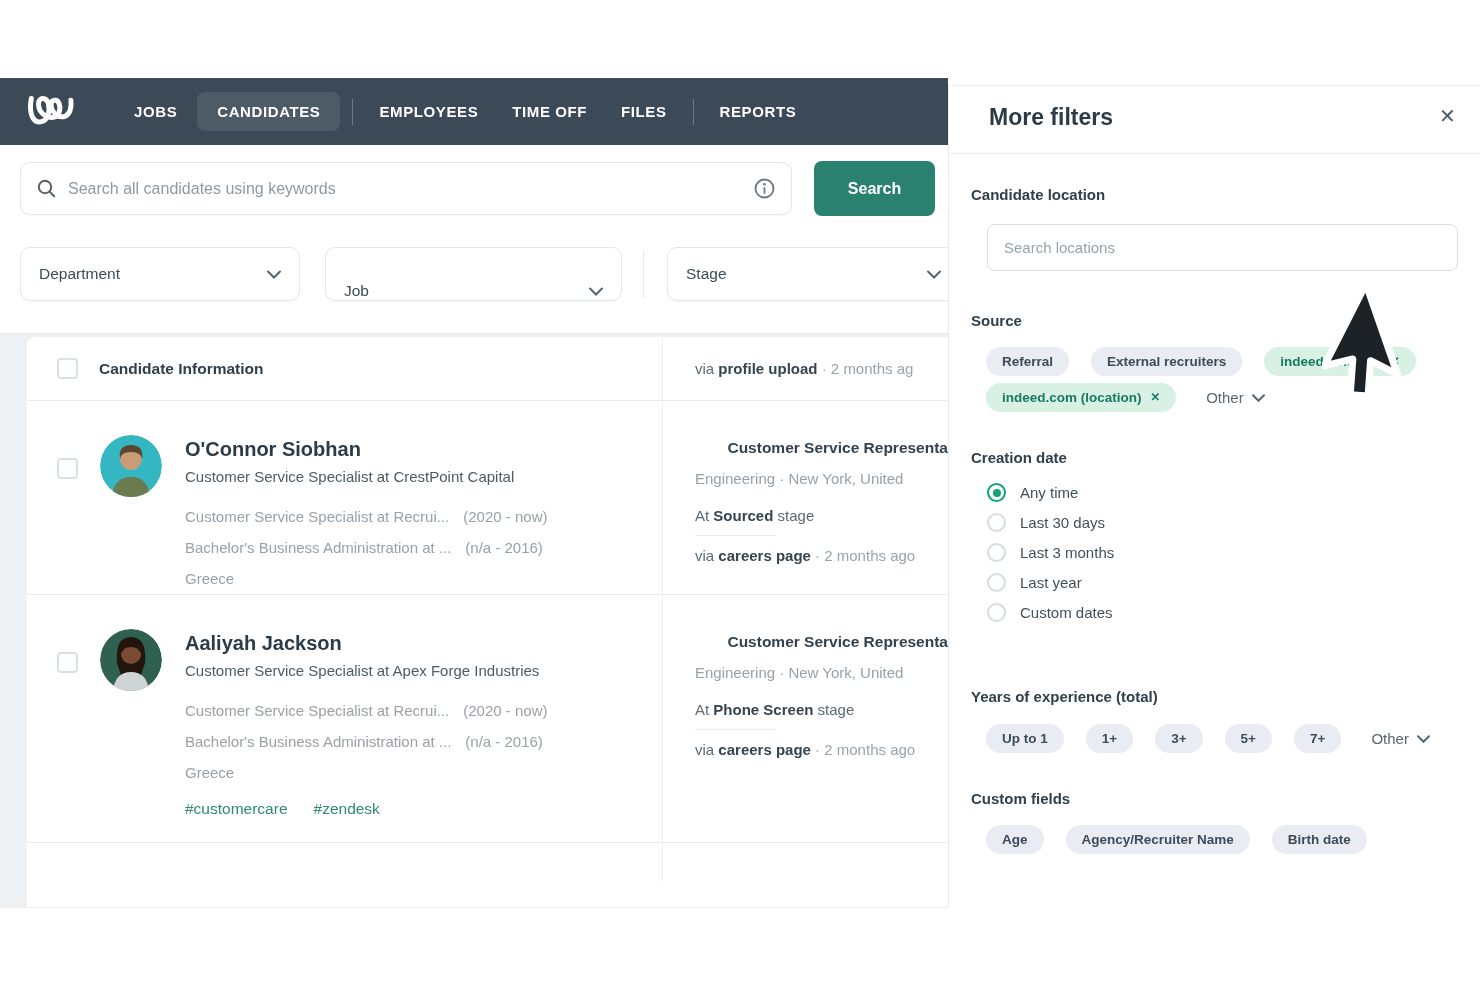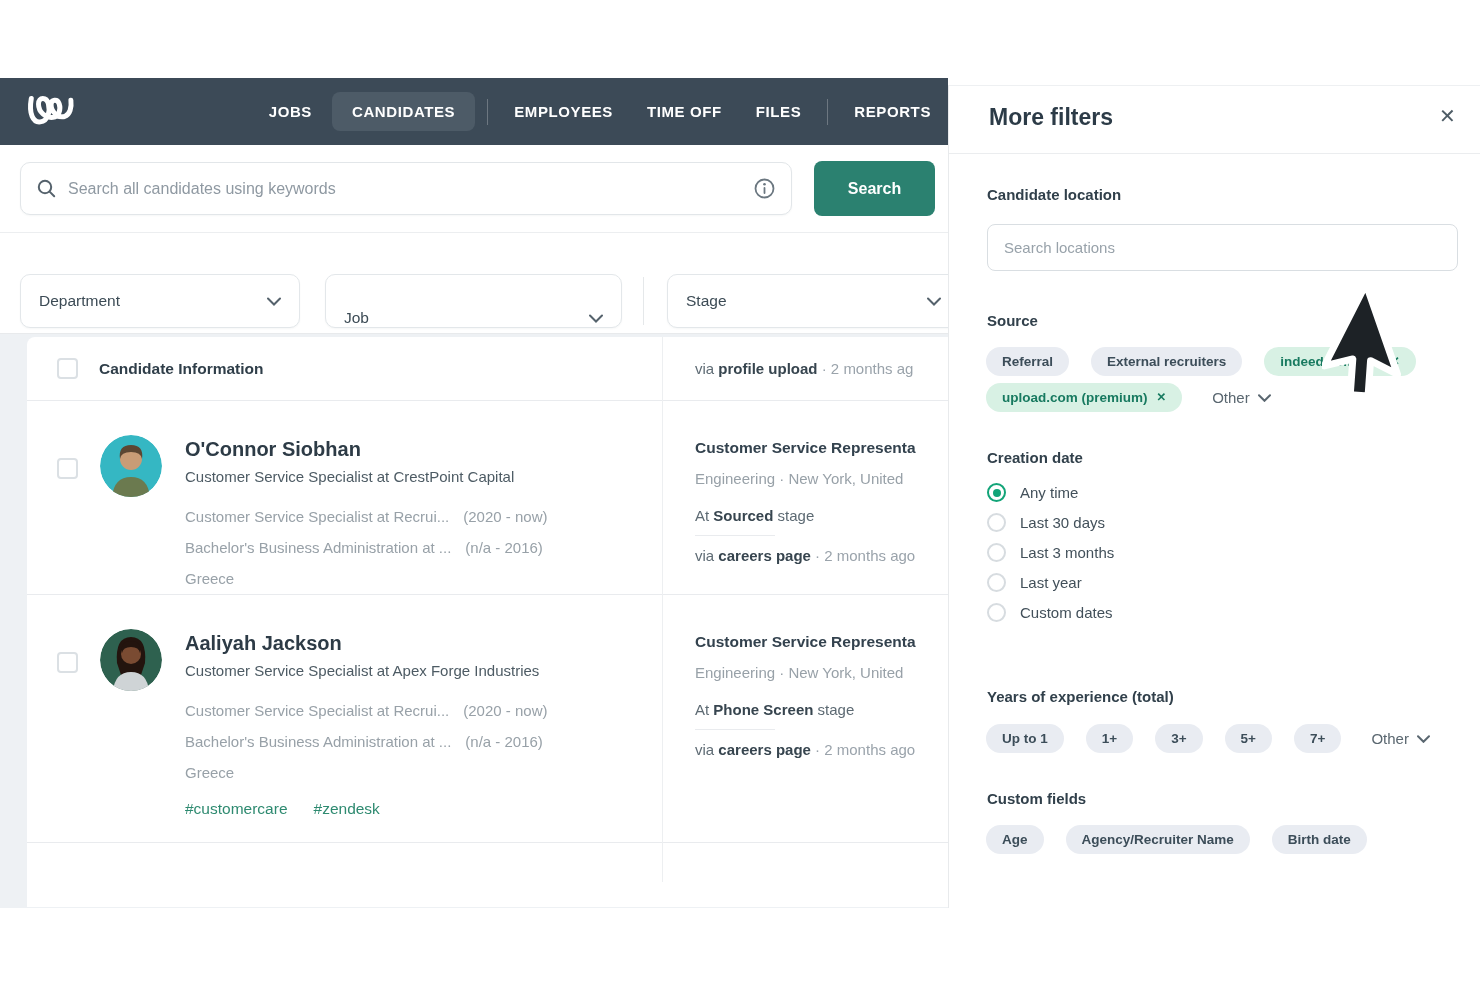--- a/index.html
+++ b/index.html
@@ -7,21 +7,21 @@
   body {
     position:relative; background:#ffffff; overflow:hidden;
     font-family:"Liberation Sans", sans-serif; color:#33424d;
   }
 
   
   .app { position:absolute; left:0; top:78px; width:948px; height:830px; background:#fff; }
 
   
   .navbar { position:absolute; left:0; top:0; width:100%; height:67px; background:#3c4a57;
-            display:flex; align-items:center; padding-left:25px;justify-content:space-between; }
+            display:flex; align-items:center; padding-left:25px; }
   .logo { width:54px; height:40px; margin-right:38px; flex:0 0 auto; }
   .nav-items { display:flex; align-items:center; height:100%; }
   .nav-item { color:#fff; font-size:15px; font-weight:bold; letter-spacing:.6px;
               padding:0 17px; cursor:pointer; white-space:nowrap; }
   .nav-item.active { background:#4d5b67; border-radius:8px; padding:11px 20px; margin:0 3px; }
   .nav-sep { width:1px; height:26px; background:rgba(255,255,255,.25); margin:0 9px; }
 
   
   .search-row { position:absolute; left:0; top:67px; width:100%; height:88px; background:#fff; border-bottom:1px solid #eceef0; }
   .search-box { position:absolute; left:20px; top:17px; width:772px; height:53px;
@@ -30,21 +30,21 @@
   .search-box svg { flex:0 0 auto; }
   .search-box input { flex:1; border:none; outline:none; font:16px "Liberation Sans",sans-serif;
                       color:#3c4b55; margin-left:12px; background:transparent; }
   .search-box input::placeholder { color:#8f99a2; }
   .info-icon { flex:0 0 auto; }
   .search-btn { position:absolute; left:814px; top:16px; width:121px; height:55px;
                 background:#2b8170; color:#fff; border:none; border-radius:8px;
                 font:bold 16px "Liberation Sans",sans-serif; cursor:pointer; }
 
   
-  .filters { position:absolute; left:0; top:171px; width:100%; height:100px; background:#fff;padding-left:30px; }
+  .filters { position:absolute; left:0; top:144px; width:100%; height:100px; background:#fff;padding-left:30px; }
   .dd { position:absolute; top:25px; height:54px; background:#fff; border:1px solid #e3e7ea;
         border-radius:10px; display:flex; align-items:center; justify-content:space-between;
         padding:0 18px; font-size:15.5px; color:#3c4b55; cursor:pointer;
         box-shadow:0 1px 2px rgba(30,42,52,.04); }
   .dd-dept { left:20px;  width:280px; }
   .dd-job  { left:325px; width:297px;align-items:flex-end; }
   .dd-stage{ left:667px; width:293px; }
   .chev { color:#55626c; }
   .filters .vsep { position:absolute; left:643px; top:28px; width:1px; height:48px; background:#e5e8ea; }
 
@@ -72,38 +72,38 @@
   .cand-info { padding-top:3px; }
   .cand-name { font-size:20px; font-weight:bold; color:#2d3b46; margin-bottom:7px; cursor:pointer; }
   .cand-headline { font-size:15px; color:#4d5b64; margin-bottom:16px; }
   .hist-line { font-size:15px; color:#98a1a8; line-height:31px; white-space:nowrap; }
   .hist-date { margin-left:14px; }
   .cand-loc { font-size:15px; color:#98a1a8; line-height:31px; }
   .tags { margin-top:12px; display:flex; gap:26px; }
   .tag { color:#2e8a70; font-size:15.5px; cursor:pointer; }
 
   .cand-right { flex:1; padding:38px 0 0 33px; white-space:nowrap; overflow:hidden; }
-  .job-title { font-size:15.5px; font-weight:bold; color:#33424e; margin-bottom:13px; }
+  .job-title { font-size:15.5px; font-weight:bold; color:#33424e; margin-bottom:13px;text-align:right; }
   .job-meta { font-size:15px; color:#98a1a8; margin-bottom:20px; }
   .stage-line { font-size:15px; color:#5d6a73; margin-bottom:11px; }
   .stage-line b { color:#37454f; }
   .mini-div { width:80px; height:1px; background:#e9ebee; margin-bottom:11px; }
   .via-line { font-size:15px; color:#5f6c75; }
   .via-line b { color:#37454f; }
   .via-line .time { color:#9aa3ab; }
   .row-sliver { height:28px; }
 
   
   .panel { position:absolute; left:948px; top:85px; width:532px; height:823px; background:#fff;
            border-left:1px solid #e8eaec; border-top:1px solid #eef0f2; z-index:5; }
   .panel-title { position:absolute; left:40px; top:18px; font-size:23px; font-weight:bold; color:#2c3b47; }
   .panel-close { position:absolute; left:490px; top:18px; font-size:20px; color:#4e5c66; cursor:pointer; }
   .panel-hr { position:absolute; left:0; top:67px; width:100%; height:1px; background:#ebedef; }
 
-  .sec-label { position:absolute; left:38px; font-size:15px; font-weight:bold; color:#31404b; }
+  .sec-label { position:absolute; left:22px; font-size:15px; font-weight:bold; color:#31404b; }
   .loc-input { position:absolute; left:38px; top:138px; width:471px; height:47px;
                border:1px solid #d9dee2; border-radius:8px; padding:0 16px;
                font:15px "Liberation Sans",sans-serif; color:#3c4b55; outline:none; }
   .loc-input::placeholder { color:#98a2aa; }
 
   .chip-row { position:absolute; left:37px; display:flex; gap:22px; align-items:center; }
   .chip { display:inline-flex; align-items:center; gap:9px; height:29px; padding:0 16px;
           border-radius:15px; background:#e9ecf2; color:#3c4d59;
           font-size:13.5px; font-weight:bold; cursor:pointer; white-space:nowrap; }
   .chip.green { background:#d8f1e4; color:#187a60; }
@@ -311,21 +311,21 @@
   <div class="chip-row" style="top:261px;">
     <span class="chip">Referral</span>
     <span class="chip">External recruiters</span>
     <span class="chip green">
       <span>indeed.com (fre</span>
       <span class="x">✕</span>
     </span>
   </div>
   <div class="chip-row" style="top:297px;">
     <span class="chip green">
-      <span>upload.com (premium)</span>
+      <span>indeed.com (location)</span>
       <span class="x">✕</span>
     </span>
     <span class="other-link">
       <span>Other</span>
       <span class="chev">
         <svg width="13" height="8" viewBox="0 0 13 8">
             <polyline points="1,1.2 6.5,6.8 12,1.2" fill="none" stroke="#5a6770" stroke-width="2" stroke-linecap="round"></polyline>
           </svg>
       </span>
     </span>

